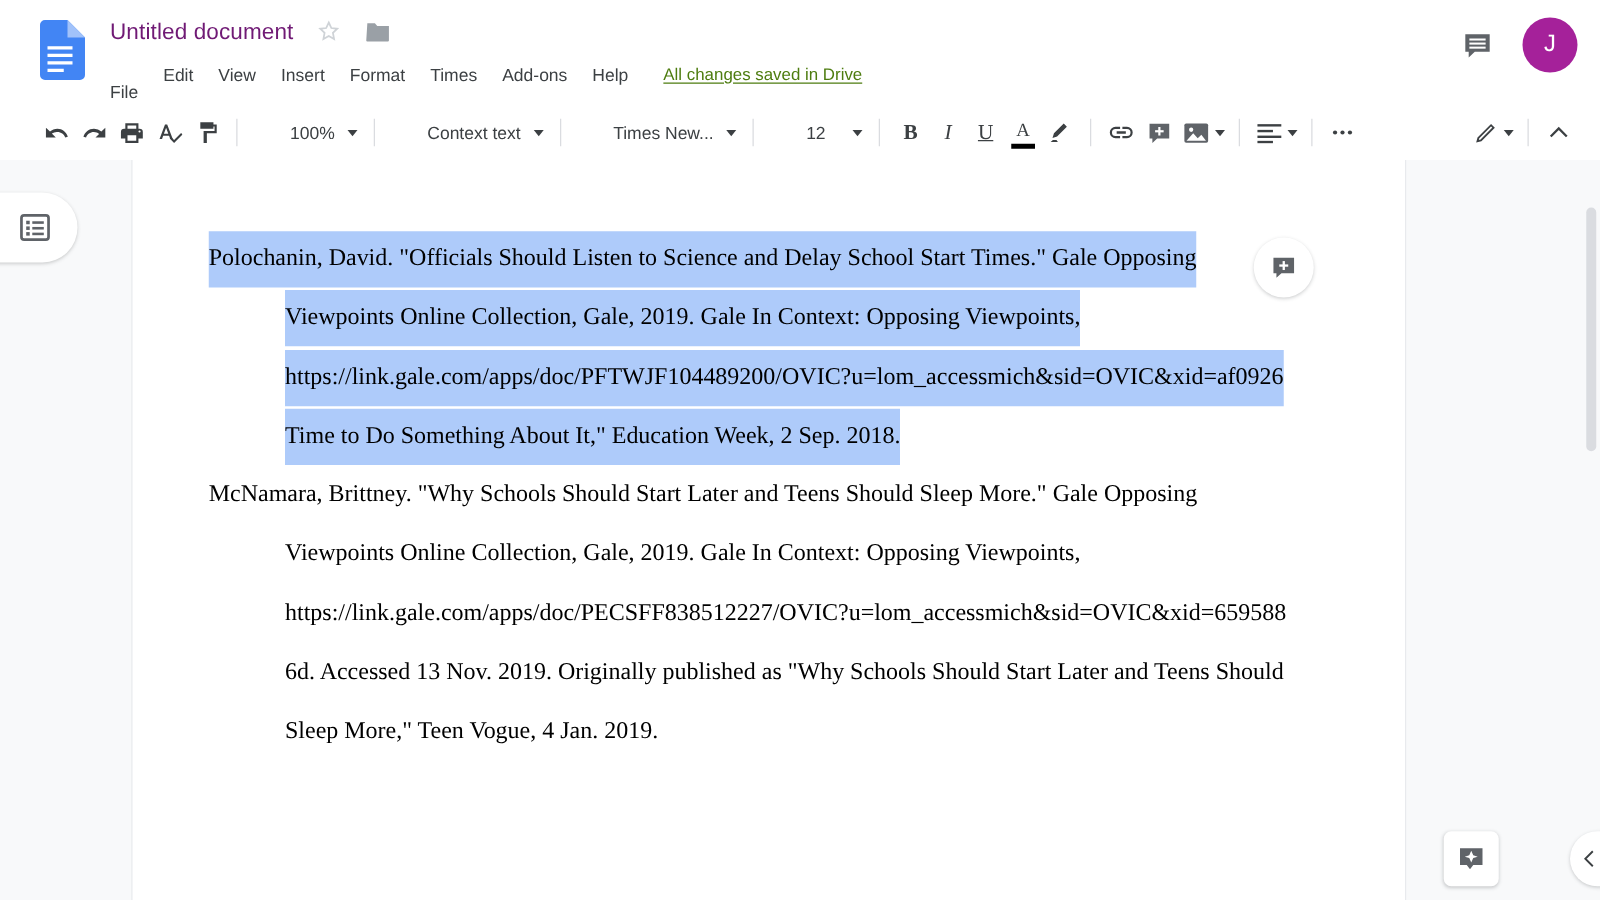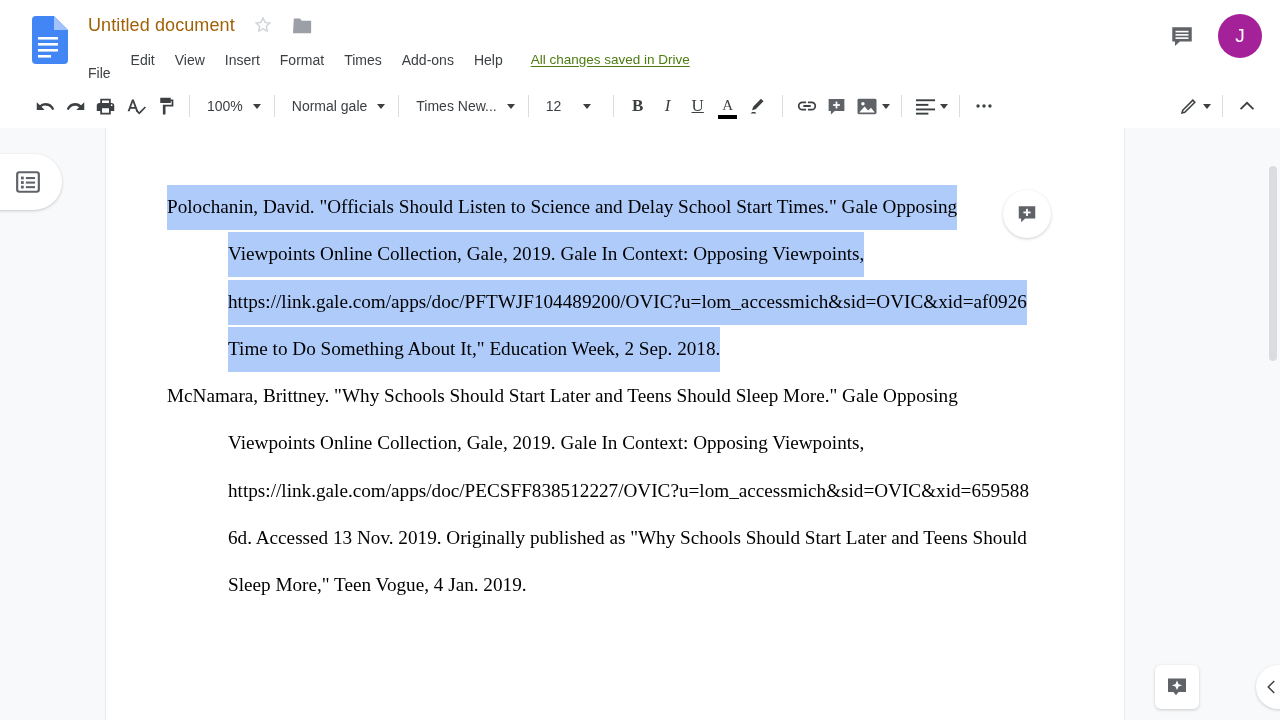--- a/index.html
+++ b/index.html
@@ -20,21 +20,21 @@
     display: flex; align-items: flex-start;
   }
   .doc-logo {
     position: absolute; left: 28px; top: 16px;
     width: 40px; height: 48px;
   }
   .title-block {
     position: absolute; left: 88px; top: 12px;
   }
   .doc-title {
-    font-size: 18px; color: #a16207;
+    font-size: 18px; color: #701a75;
     line-height: 26px; letter-spacing: 0.1px;
     white-space: nowrap;
     display: inline-block; vertical-align: middle;
   }
   .title-icons {
     display: inline-block; vertical-align: middle;
     margin-left: 14px;
   }
   .title-icons span {
     display: inline-block; vertical-align: middle;
@@ -106,21 +106,21 @@
     width: 1px; height: 22px; background: #dadce0;
     margin: 0 9px; flex: none;
   }
   .tb-combo {
     height: 30px; display: flex; align-items: center;
     border-radius: 4px; cursor: pointer;
     padding: 0 4px 0 8px; flex: none;
     color: #3c4043; font-size: 14px;
     white-space: nowrap;
   }
-  .tb-combo .cval { line-height: 30px; }
+  .tb-combo .cval { line-height: 30px; margin-left: 25px; }
   .caret {
     width: 0; height: 0; margin-left: 10px;
     border-left: 4.5px solid transparent;
     border-right: 4.5px solid transparent;
     border-top: 5px solid #3c4043;
   }
   .caret.sm { margin-left: 4px; border-top-color:#3c4043; }
   .tb-right {
     position: absolute; right: 18px; top: 7px;
     display: flex; align-items: center;
@@ -295,21 +295,21 @@
   <div class="tb-sep"></div>
 
   <div class="tb-combo">
     <span class="cval">100%</span>
     <span class="caret"></span>
   </div>
 
   <div class="tb-sep"></div>
 
   <div class="tb-combo">
-    <span class="cval">Normal gale</span>
+    <span class="cval">Context text</span>
     <span class="caret"></span>
   </div>
 
   <div class="tb-sep"></div>
 
   <div class="tb-combo">
     <span class="cval">Times New...</span>
     <span class="caret"></span>
   </div>
 

